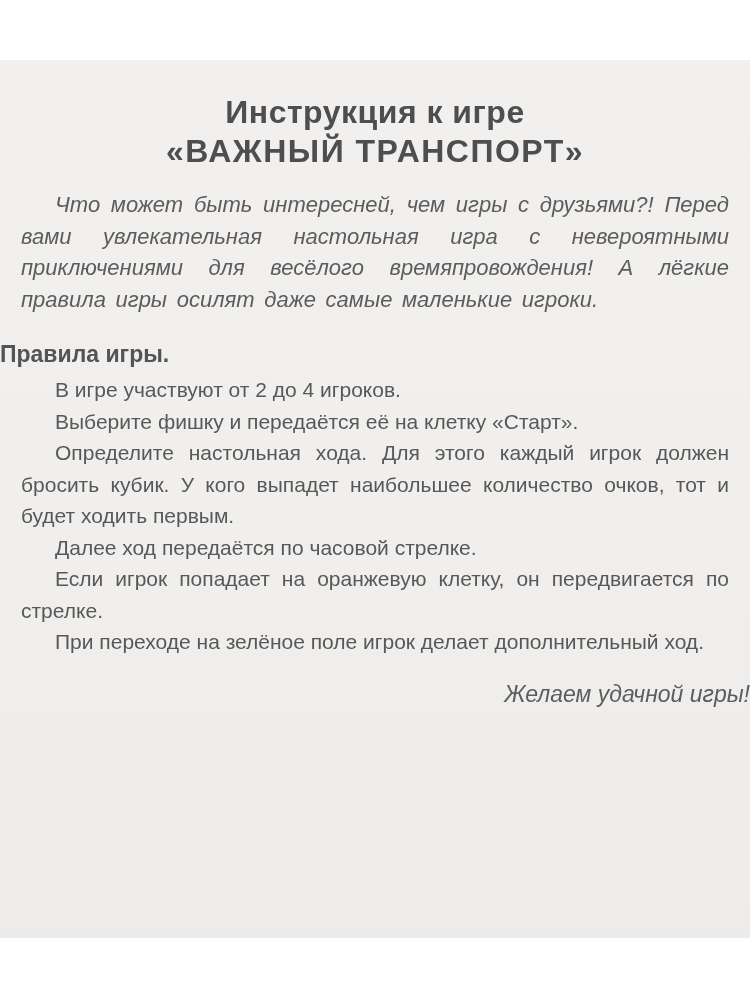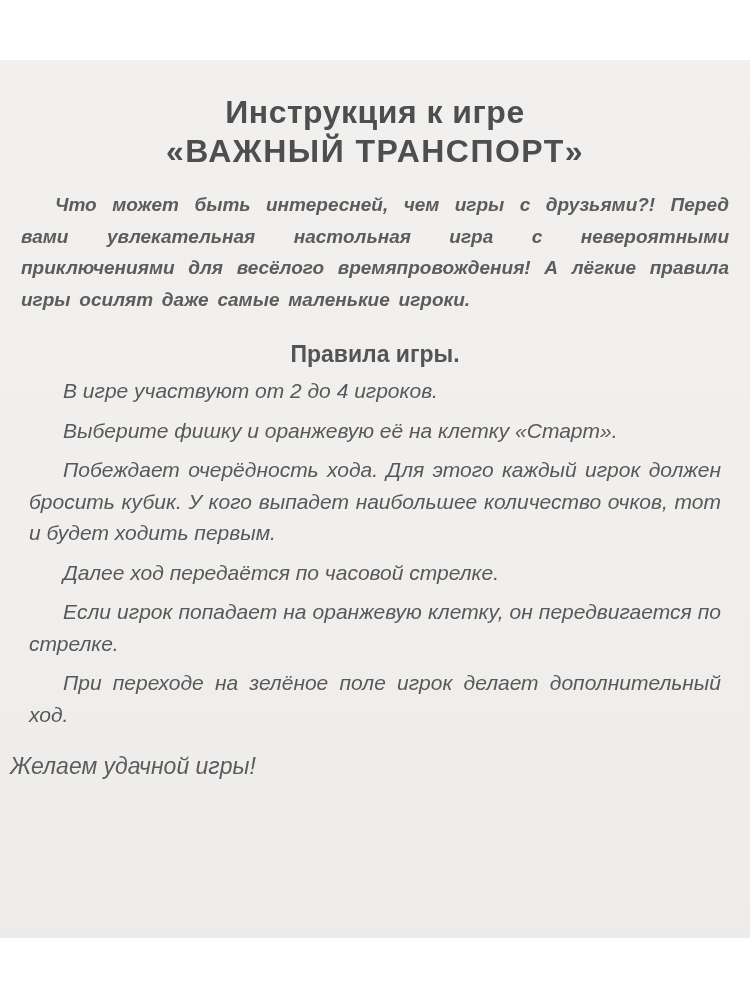--- a/index.html
+++ b/index.html
@@ -30,49 +30,46 @@
     font-weight:bold;
     color:var(--title);
     font-size:32px;
     line-height:39px;
     letter-spacing:.5px;
   }
   .title .line2{letter-spacing:1.5px;margin-top:45px;}
   .intro{
     margin:18px 21px 16px 21px;
     font-style:italic;
-    font-size:19px;
+    font-size:22px;
     line-height:31.5px;
     text-align:justify;
     text-indent:34px;
     word-spacing:3.5px;
     color:#5c5c5c;
-    font-weight:bold;
   }
   .rules-heading{
     margin:26px 0 0 0;
-    text-align:center;
     font-weight:bold;
     font-size:23px;
     line-height:26px;
     color:#545454;
   }
   .rules{margin:7px 21px 0 21px;}
   .rules p{
-    margin:8px;
+    margin:0;
     font-size:21px;
     line-height:31.5px;
     text-align:justify;
     text-indent:34px;
     color:var(--text);
-    font-style:italic;
   }
   .closing{
     margin:22px 0 0 0;
-    text-align:left;
+    text-align:right;
     font-style:italic;
     font-size:23px;
     line-height:28px;
     color:#5c5c5c;
     padding-left:10px;
   }
 </style>
 </head>
 <body>
 
@@ -84,22 +81,22 @@
       <span class="line1">Инструкция к игре</span><br>
       <span class="line2">«ВАЖНЫЙ ТРАНСПОРТ»</span>
     </h1>
 
     <p class="intro">Что может быть интересней, чем игры с друзьями?! Перед вами увлекательная настольная игра с невероятными приключениями для весёлого времяпровождения! А лёгкие правила игры осилят даже самые маленькие игроки.</p>
 
     <h2 class="rules-heading">Правила игры.</h2>
 
     <div class="rules">
         <p>В игре участвуют от 2 до 4 игроков.</p>
-        <p>Выберите фишку и оранжевую её на клетку «Старт».</p>
-        <p>Побеждает очерёдность хода. Для этого каждый игрок должен бросить кубик. У кого выпадет наибольшее количество очков, тот и будет ходить первым.</p>
+        <p>Выберите фишку и передаётся её на клетку «Старт».</p>
+        <p>Определите настольная хода. Для этого каждый игрок должен бросить кубик. У кого выпадет наибольшее количество очков, тот и будет ходить первым.</p>
         <p>Далее ход передаётся по часовой стрелке.</p>
         <p>Если игрок попадает на оранжевую клетку, он передвигается по стрелке.</p>
         <p>При переходе на зелёное поле игрок делает дополнительный ход.</p>
       </div>
 
     <p class="closing">Желаем удачной игры!</p>
   </div>
 
   <div class="white-strip bottom"></div>
 </div>

